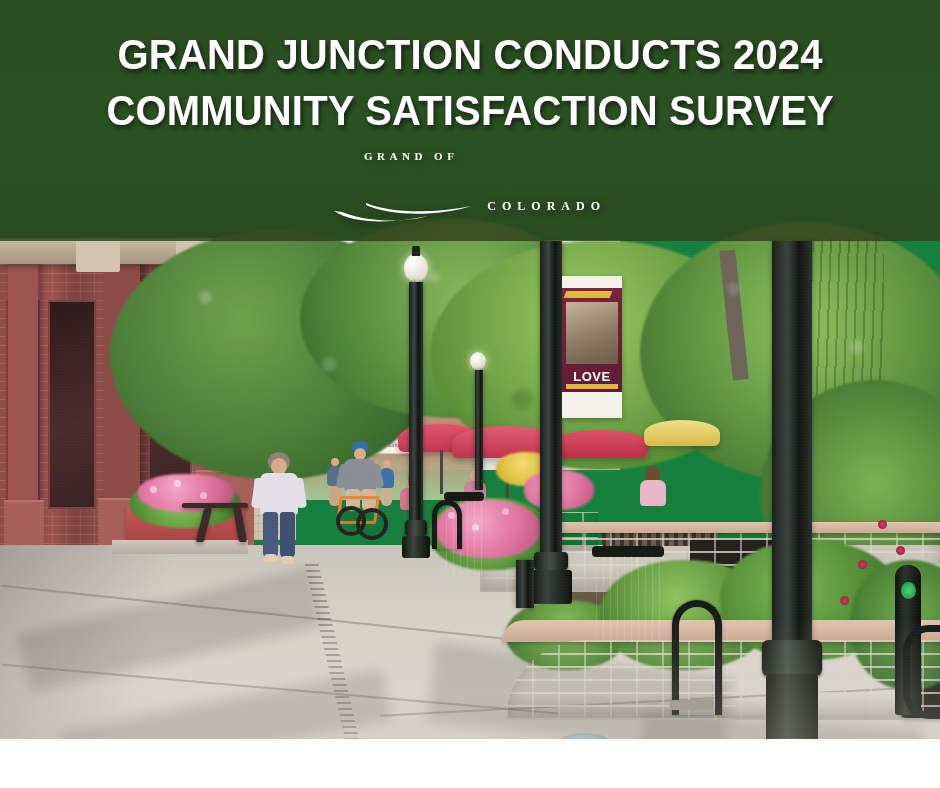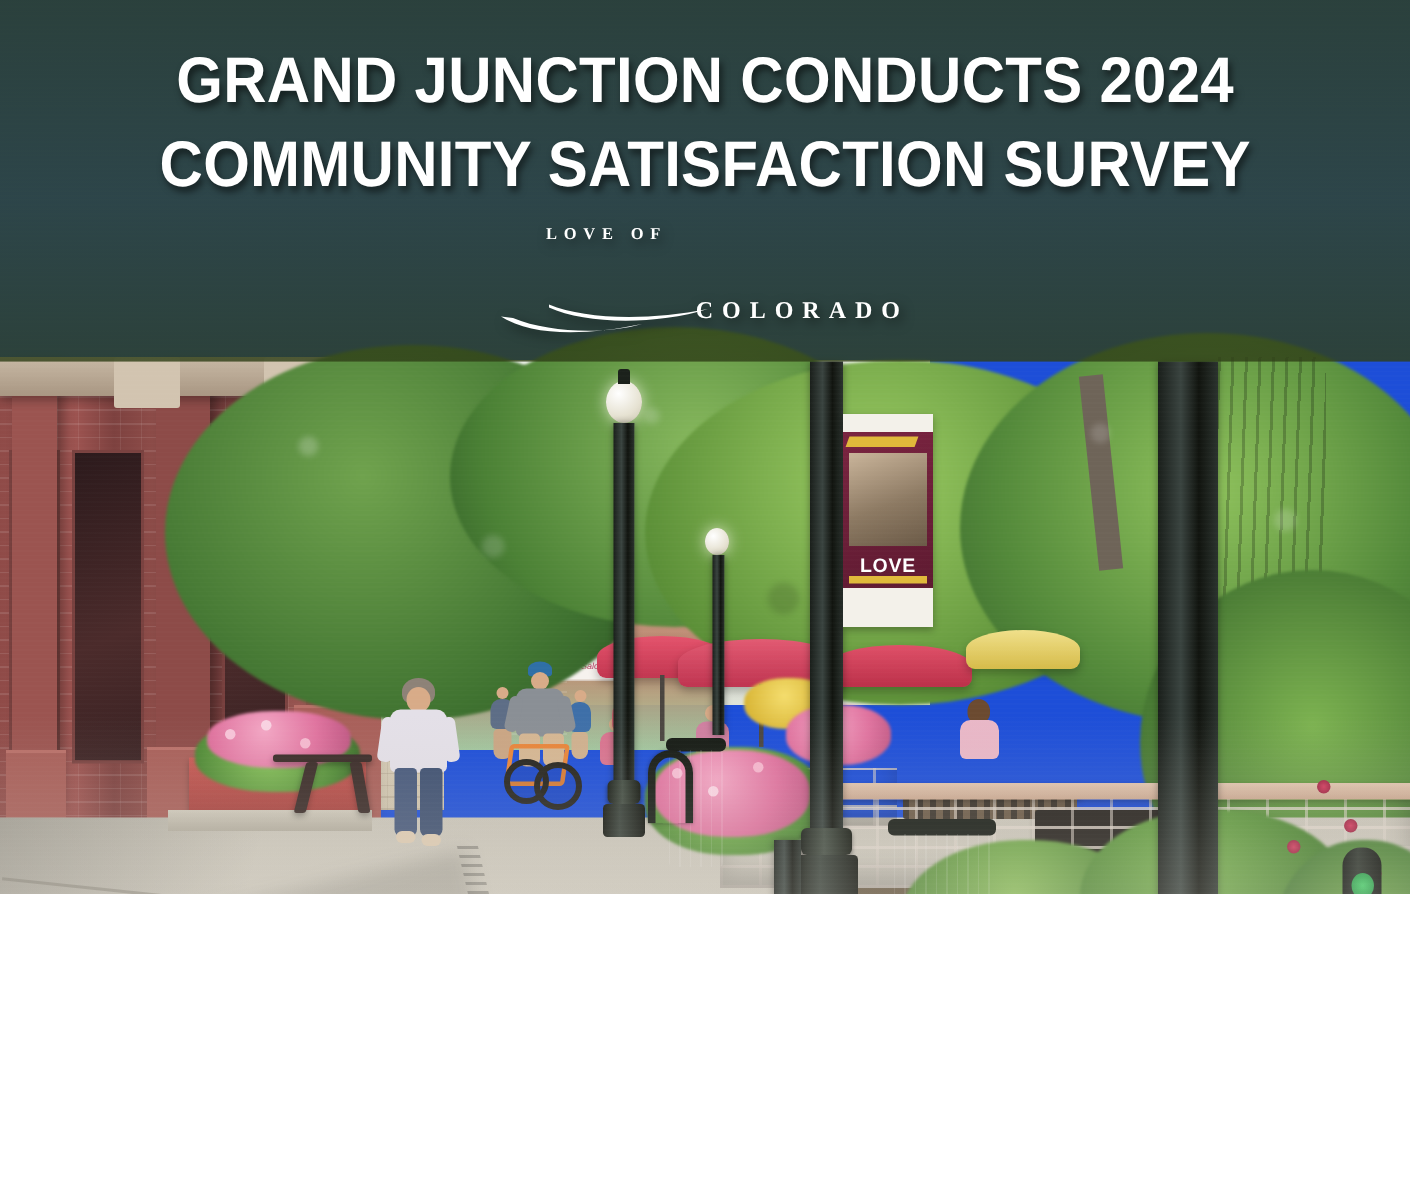--- a/index.html
+++ b/index.html
@@ -1,22 +1,22 @@
 <!DOCTYPE html>
 <html><head>
 <meta charset="utf-8">
 <style>
   html,body{margin:0;padding:0;background:#fff;}
   body{font-family:"Liberation Sans",sans-serif;}
 
   #poster{
     position:relative;
-    width:940px;height:596px;
+    width:940px;height:739px;
     overflow:hidden;
-    background:#1d4ed8;
+    background:#15803d;
   }
 
   
   .scene{position:absolute;inset:0;overflow:hidden;}
 
   
   .sky{
     position:absolute;left:330px;top:240px;width:290px;height:230px;
     background:linear-gradient(180deg,#f2f4ef 0%,#e7ebe2 60%,#dfe3d8 100%);
   }
@@ -387,21 +387,21 @@
     font-family:"Liberation Serif",serif;
   }
   .logo-main{
     position:absolute;left:6px;top:9px;
     font-family:"Liberation Serif",serif;
     font-size:41px;font-weight:bold;line-height:44px;
     letter-spacing:-.6px;white-space:nowrap;
   }
   .logo-colorado{
     position:absolute;right:2px;top:49px;
-    font-size:16px;font-weight:bold;letter-spacing:6px;
+    font-size:12px;font-weight:bold;letter-spacing:6px;
     font-family:"Liberation Serif",serif;
   }
   .logo-swoosh{position:absolute;left:0;top:44px;width:150px;height:30px;}
 </style>
 </head>
 <body>
 
 <div id="poster">
 
   <div class="scene">
@@ -608,21 +608,21 @@
     <div class="dof-bottom"></div>
     <div class="photo-grain"></div>
   </div>
 
   <div class="header-overlay">
 
     <div class="headline">GRAND JUNCTION CONDUCTS 2024</div>
     <div class="headline">COMMUNITY SATISFACTION SURVEY</div>
 
     <div class="logo">
-      <div class="logo-cityof">LOVE OF</div>
+      <div class="logo-cityof">GRAND OF</div>
       <div class="logo-colorado">COLORADO</div>
       <svg class="logo-swoosh" viewBox="0 0 150 30">
         <path d="M2 17 C22 30, 58 30, 96 22 C72 29, 34 28, 10 18 Z" fill="#ffffff"></path>
         <path d="M34 9 C58 19, 100 20, 140 12 C104 23, 58 22, 34 11 Z" fill="#ffffff"></path>
       </svg>
     </div>
   </div>
 
 </div>
 

